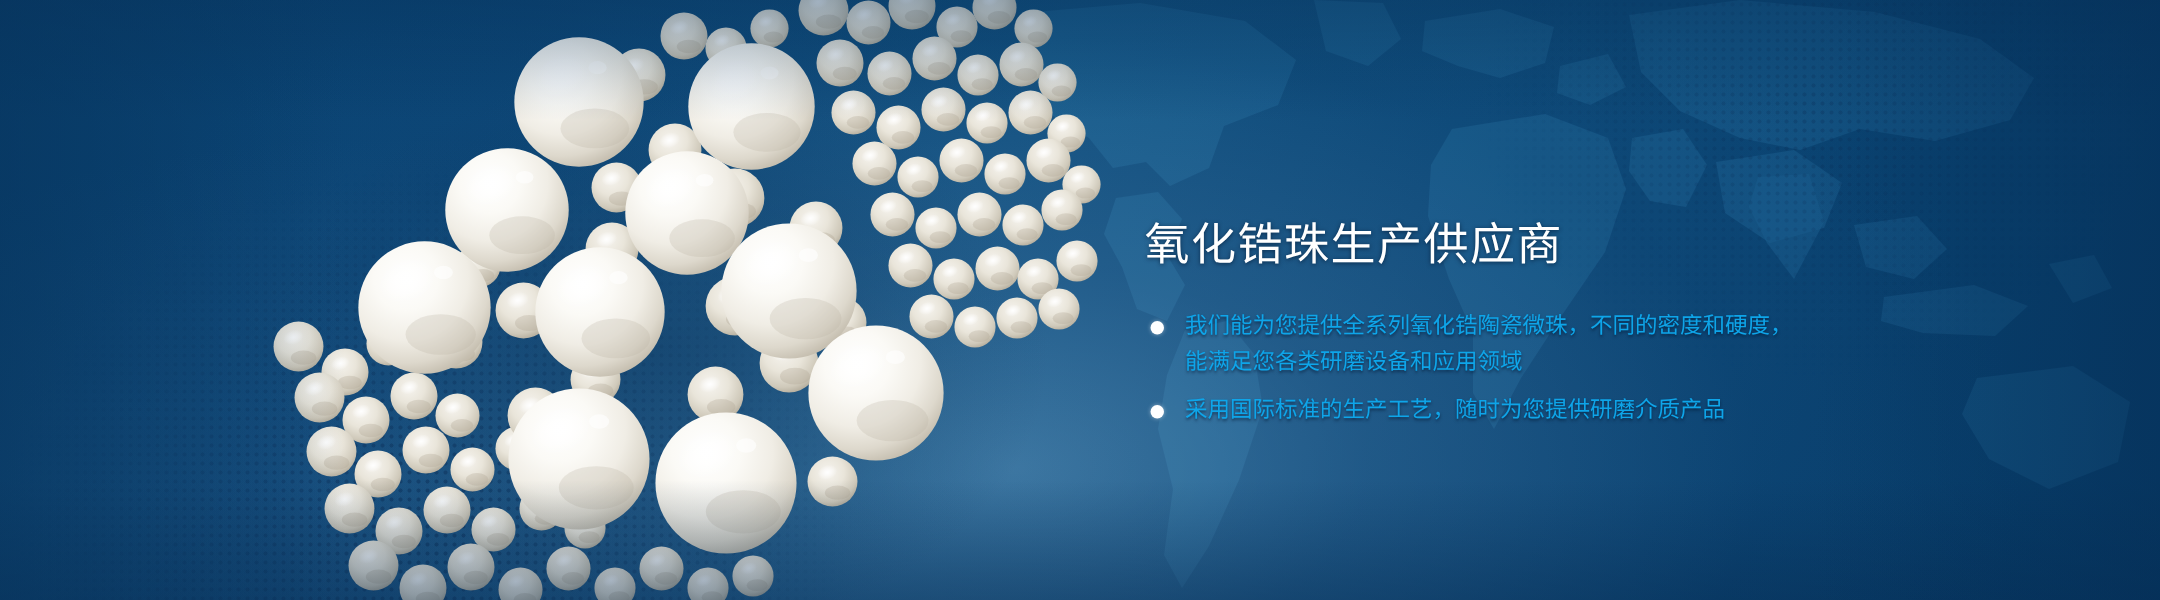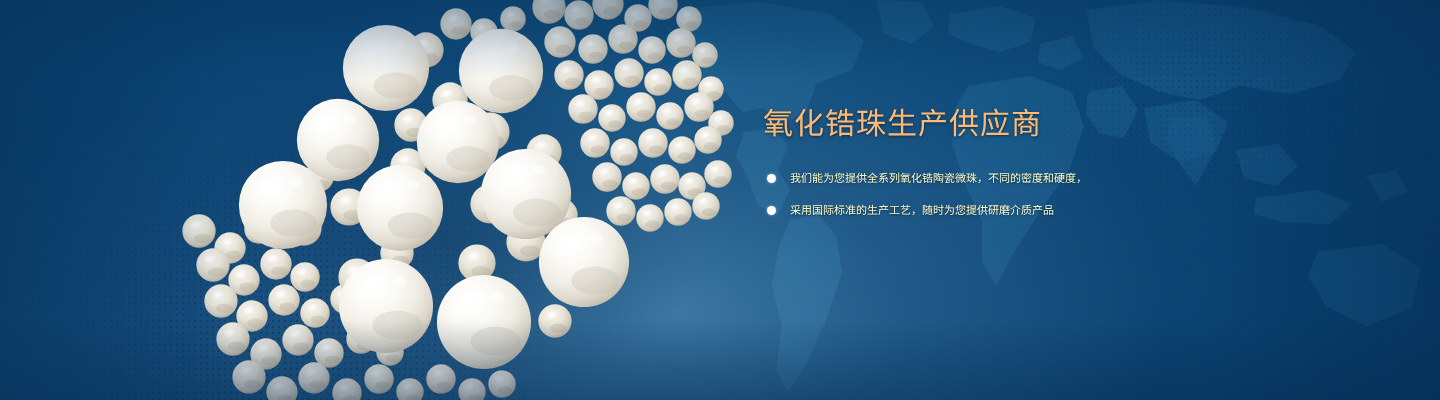--- a/index.html
+++ b/index.html
@@ -85,36 +85,37 @@
   .copy {
     position:absolute;
     left:763px;
     top:104px;
     width:560px;
   }
   .headline {
     font-size:30px;
     line-height:40px;
     letter-spacing:1px;
-    color:#fdba74;
+    color:#ffffff;
     font-weight:400;
     text-shadow:0 1px 3px rgba(0,20,45,0.65);
     white-space:nowrap;
+    margin-top:40px;
   }
   .bullets {
     list-style:none;
     margin-top:22px;
   }
   .bullet {
     position:relative;
     padding-left:27px;
     margin-bottom:8px;
-    font-size:11px;
+    font-size:15px;
     line-height:24px;
-    color:#fef9c3;
+    color:#0ea5e9;
     text-shadow:0 1px 2px rgba(0,20,45,0.6);
   }
   .bullet:last-child { margin-bottom:18px; }
   .bullet .dot {
     position:absolute;
     left:4px; top:8px;
     width:9px; height:9px;
     border-radius:50%;
     background:#ffffff;
     box-shadow:0 0 3px rgba(255,255,255,0.45);
@@ -328,20 +329,21 @@
   <div class="bg-vignette"></div>
 
   <div class="copy">
     <div class="headline">氧化锆珠生产供应商</div>
 
     <ul class="bullets">
 
       <li class="bullet">
         <span class="dot"></span>
         <span class="line">我们能为您提供全系列氧化锆陶瓷微珠，不同的密度和硬度，</span>
+        <span class="line">能满足您各类研磨设备和应用领域</span>
       </li>
 
 
       <li class="bullet">
         <span class="dot"></span>
         <span class="line">采用国际标准的生产工艺，随时为您提供研磨介质产品</span>
       </li>
 
     </ul>
   </div>

